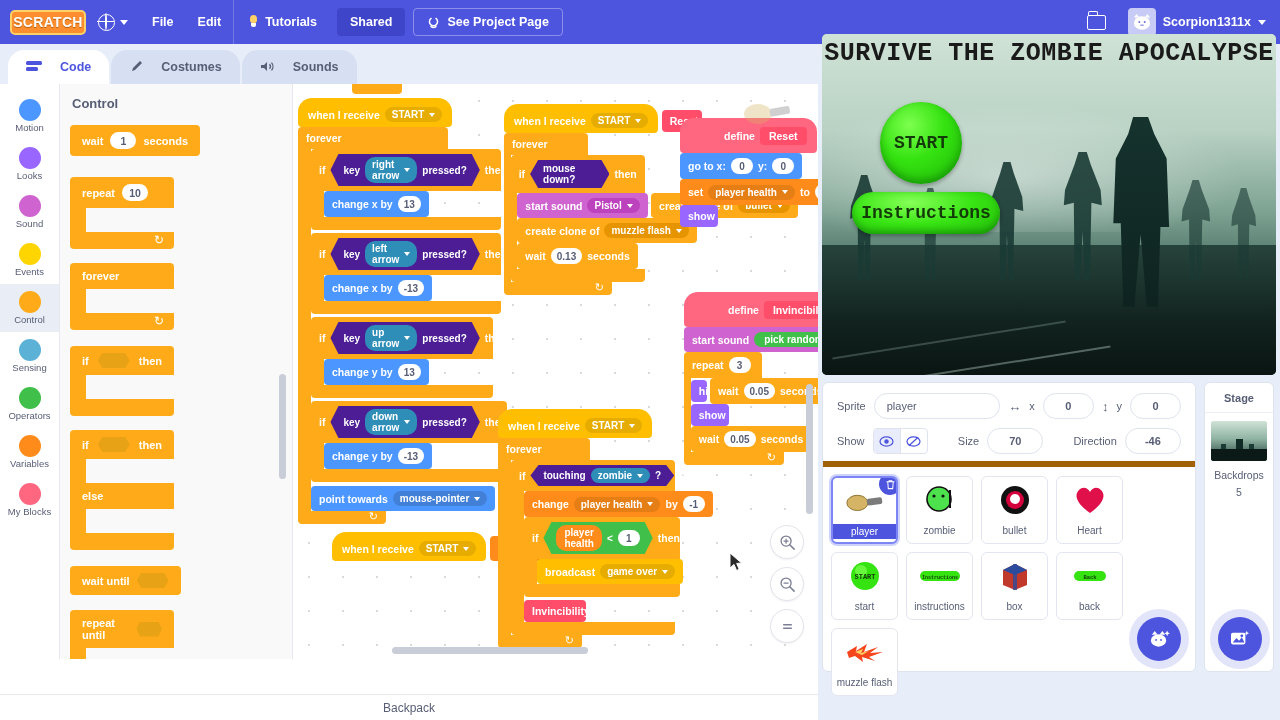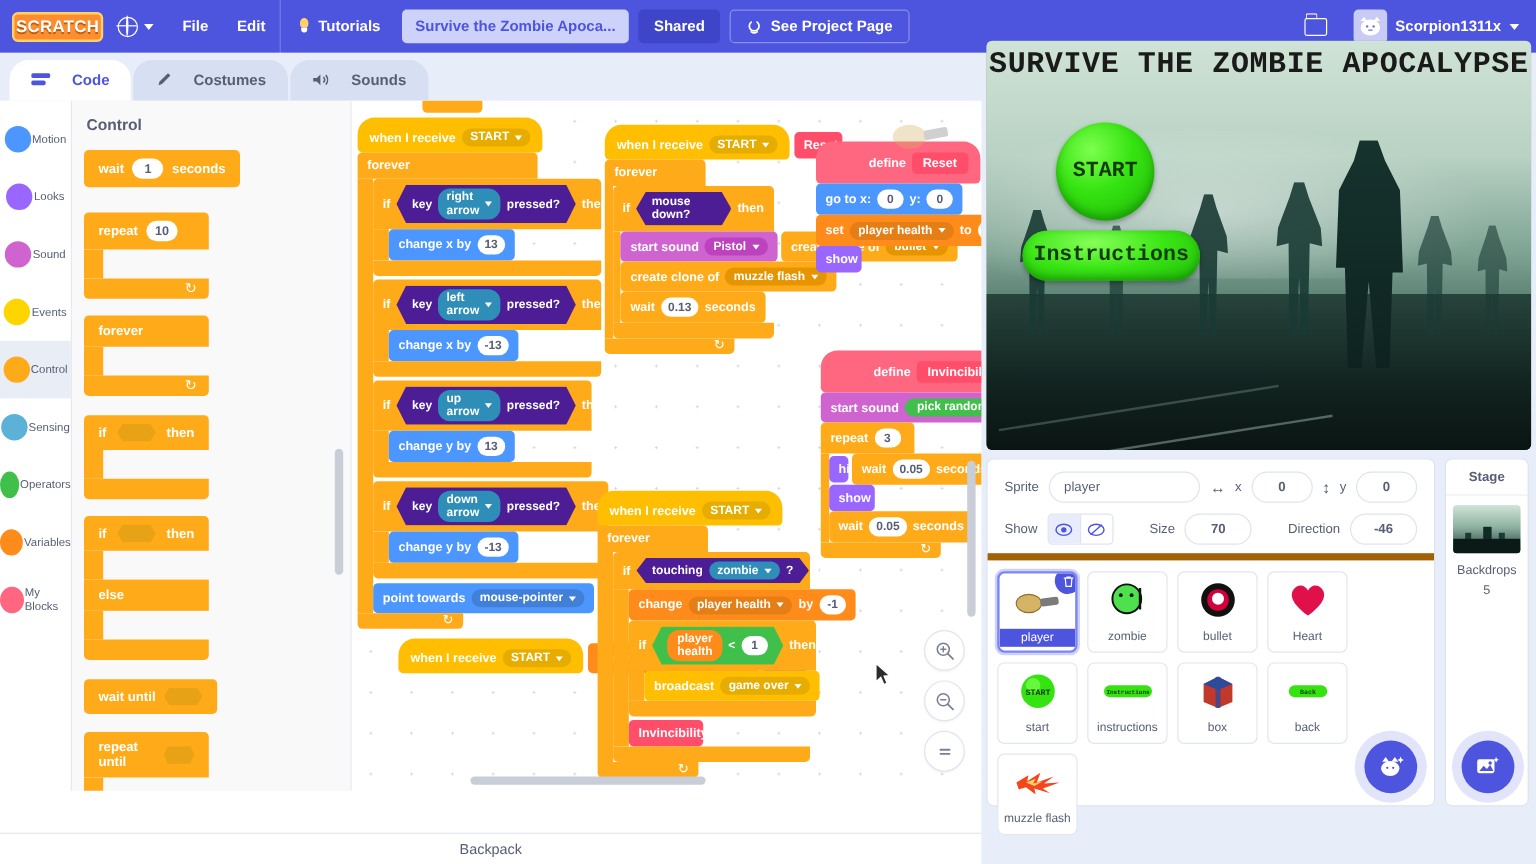--- a/index.html
+++ b/index.html
@@ -84,21 +84,21 @@
 
   
   .editor {
     position:absolute; top:84px; left:0; width:818px; height:610px; background:#fff;
   }
   .cat-rail {
     position:absolute; left:0; top:0; width:60px; height:575px; background:#fff;
     border-right:1px solid #e6e9f2; padding-top:8px;
   }
   .cat {
-    height:48px;display:flex;flex-direction:row;align-items:center;justify-content:center;gap:1px;cursor:pointer;
+    height:48px;display:flex;flex-direction:column;align-items:center;justify-content:center;gap:1px;cursor:pointer;
   }
   .cat.sel { background:#e9eef6; }
   .cat-dot { width:22px;height:22px;border-radius:50%; }
   .cat-label { font-size:9.5px; color:#575e75; }
 
   
   .palette {
     position:absolute; left:60px; top:0; width:232px; height:575px;
     background:#f9f9f9; overflow:hidden; padding:10px 0 0 10px;
   }
@@ -322,21 +322,20 @@
       <span class="mb-globe"></span>
       <span class="caret"></span>
     </div>
     <div class="mb-item">File</div>
     <div class="mb-item">Edit</div>
     <div class="divider-v"></div>
     <div class="mb-item">
       <span class="mb-bulb"></span>
       <span>Tutorials</span>
     </div>
-    <div class="proj-title">Survive the Zombie Apoca...</div>
     <div class="shared-btn">Shared</div>
     <div class="seepage-btn">
       <svg width="13" height="13" viewBox="0 0 16 16">
         <path d="M5 3 A5 5 0 1 0 11 3" fill="none" stroke="#fff" stroke-width="1.8" stroke-linecap="round"></path>
         <path d="M5 13 A5 5 0 0 0 11 13" fill="none" stroke="#fff" stroke-width="1.8" stroke-linecap="round"></path>
       </svg>
       <span>See Project Page</span>
     </div>
     <div class="mb-spacer"></div>
     <div class="mb-item">

